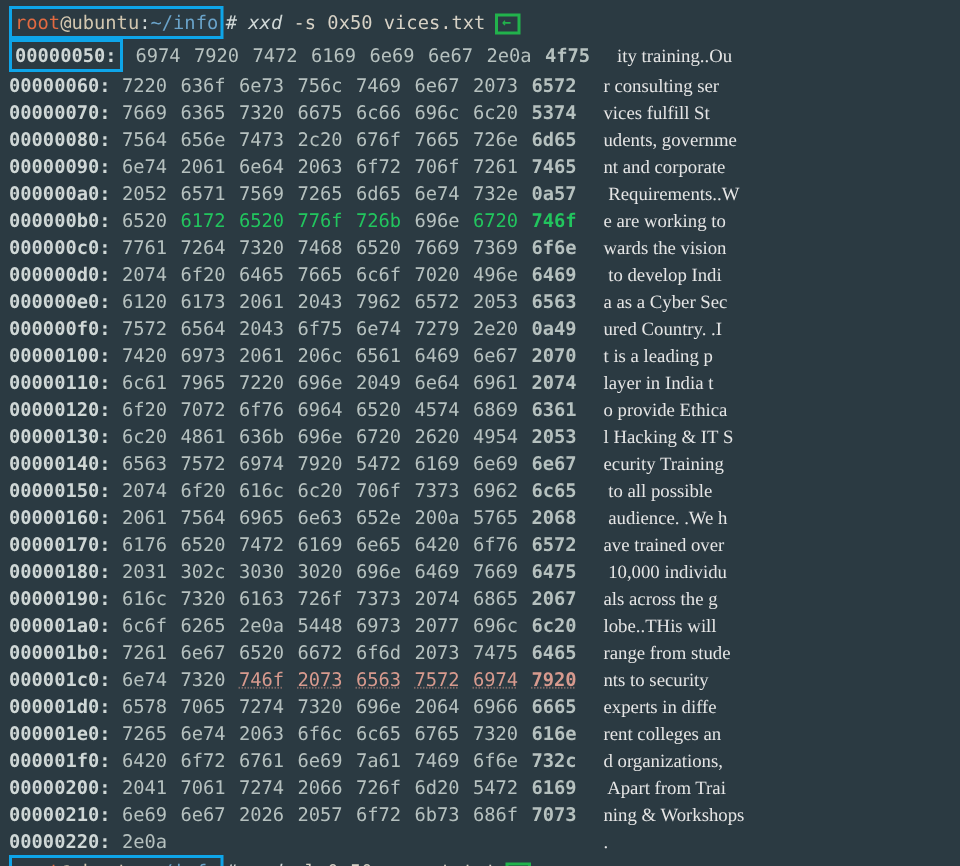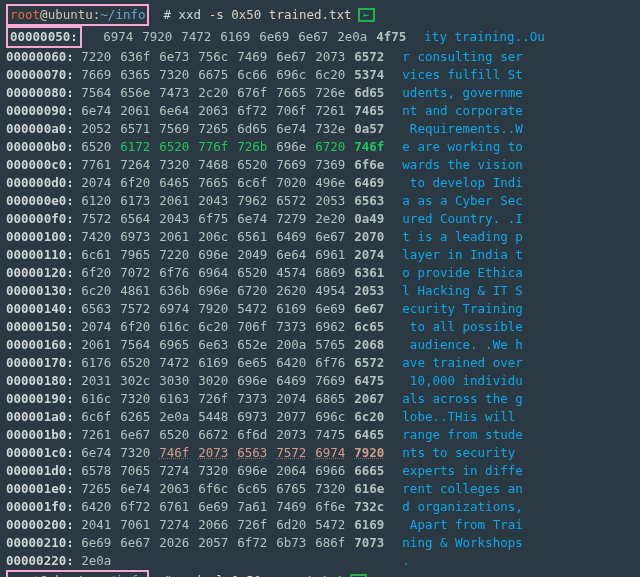--- a/index.html
+++ b/index.html
@@ -15,34 +15,34 @@
   }
   .term {
     padding: 4px 6px;
   }
   .user { color: #e26a41; }
   .host { color: #d2c7b0; }
   .colon { color: #cfd7d6; }
   .path { color: #6aa3c9; }
   .dollar { color: #cfd7d6; }
   .prompt { white-space: pre; }
-  .cmd   { color: #cfd7d6; }
+  .cmd   { color: #cfd7d6; font-style: italic; }
   .opt   { color: #d7d2c6; }
   .row { white-space: pre; }
   .off { color: #cfd7d6; font-weight: bold; }
   .hex { color: #b6c1bf; }
-  .txt { color: #0ea5e9; }
+  .txt { color: #e5e5e5; font-family: Liberation Serif, serif; }
   .hi1 { color: #22c55e; }
   .hi2 { color: #d79a8e; text-decoration: underline dotted rgba(215,154,142,0.5); }
 
   .box-left {
-    border: 2px solid #f9a8d4;
+    border: 2px solid #0ea5e9;
     padding: 0 2px;
     display: inline-block;
-    margin-right: 14px;
+    margin-right: 1px;
   }
   .arrow {
     display: inline-block;
     border: 2px solid #22b24c;
     color: #22b24c;
     font-weight: bold;
     font-size: 10px;
     line-height: 10px;
     padding: 0 4px 0 3px;
     margin-left: 6px;
@@ -50,21 +50,21 @@
   }
   .ascii-col { display: inline-block; width: 168px; }
   .gp { display: inline-block; width: 39px; }
   .gpn { display: inline-block; width: 33px; font-weight: bold; }
 </style>
 </head>
 <body>
 
 <div class="term">
 
-  <div class="row"><span class="box-left"><span class="prompt"><span class="user">root</span><span class="host">@</span><span class="host">ubuntu</span><span class="colon">:</span><span class="path">~/info</span></span></span><span class="dollar">#</span> <span class="cmd">xxd</span> <span class="opt">-s 0x50 trained.txt</span><span class="arrow">←</span></div>
+  <div class="row"><span class="box-left"><span class="prompt"><span class="user">root</span><span class="host">@</span><span class="host">ubuntu</span><span class="colon">:</span><span class="path">~/info</span></span></span><span class="dollar">#</span> <span class="cmd">xxd</span> <span class="opt">-s 0x50 vices.txt</span><span class="arrow">←</span></div>
 
   <div id="block1-rows">
       <div class="row"><span class="box-left"><span class="off">00000050:</span></span> <span class="gp"><span class="hex">6974</span></span><span class="gp"><span class="hex">7920</span></span><span class="gp"><span class="hex">7472</span></span><span class="gp"><span class="hex">6169</span></span><span class="gp"><span class="hex">6e69</span></span><span class="gp"><span class="hex">6e67</span></span><span class="gp"><span class="hex">2e0a</span></span><span class="gpn"><span class="hex">4f75</span></span>  <span class="txt ascii-col">ity training..Ou</span></div>
       <div class="row"><span class="off">00000060:</span> <span class="gp"><span class="hex">7220</span></span><span class="gp"><span class="hex">636f</span></span><span class="gp"><span class="hex">6e73</span></span><span class="gp"><span class="hex">756c</span></span><span class="gp"><span class="hex">7469</span></span><span class="gp"><span class="hex">6e67</span></span><span class="gp"><span class="hex">2073</span></span><span class="gpn"><span class="hex">6572</span></span>  <span class="txt ascii-col">r consulting ser</span></div>
       <div class="row"><span class="off">00000070:</span> <span class="gp"><span class="hex">7669</span></span><span class="gp"><span class="hex">6365</span></span><span class="gp"><span class="hex">7320</span></span><span class="gp"><span class="hex">6675</span></span><span class="gp"><span class="hex">6c66</span></span><span class="gp"><span class="hex">696c</span></span><span class="gp"><span class="hex">6c20</span></span><span class="gpn"><span class="hex">5374</span></span>  <span class="txt ascii-col">vices fulfill St</span></div>
       <div class="row"><span class="off">00000080:</span> <span class="gp"><span class="hex">7564</span></span><span class="gp"><span class="hex">656e</span></span><span class="gp"><span class="hex">7473</span></span><span class="gp"><span class="hex">2c20</span></span><span class="gp"><span class="hex">676f</span></span><span class="gp"><span class="hex">7665</span></span><span class="gp"><span class="hex">726e</span></span><span class="gpn"><span class="hex">6d65</span></span>  <span class="txt ascii-col">udents, governme</span></div>
       <div class="row"><span class="off">00000090:</span> <span class="gp"><span class="hex">6e74</span></span><span class="gp"><span class="hex">2061</span></span><span class="gp"><span class="hex">6e64</span></span><span class="gp"><span class="hex">2063</span></span><span class="gp"><span class="hex">6f72</span></span><span class="gp"><span class="hex">706f</span></span><span class="gp"><span class="hex">7261</span></span><span class="gpn"><span class="hex">7465</span></span>  <span class="txt ascii-col">nt and corporate</span></div>
       <div class="row"><span class="off">000000a0:</span> <span class="gp"><span class="hex">2052</span></span><span class="gp"><span class="hex">6571</span></span><span class="gp"><span class="hex">7569</span></span><span class="gp"><span class="hex">7265</span></span><span class="gp"><span class="hex">6d65</span></span><span class="gp"><span class="hex">6e74</span></span><span class="gp"><span class="hex">732e</span></span><span class="gpn"><span class="hex">0a57</span></span>  <span class="txt ascii-col"> Requirements..W</span></div>
       <div class="row"><span class="off">000000b0:</span> <span class="gp"><span class="hex">6520</span></span><span class="gp"><span class="hi1">6172</span></span><span class="gp"><span class="hi1">6520</span></span><span class="gp"><span class="hi1">776f</span></span><span class="gp"><span class="hi1">726b</span></span><span class="gp"><span class="hex">696e</span></span><span class="gp"><span class="hi1">6720</span></span><span class="gpn"><span class="hi1">746f</span></span>  <span class="txt ascii-col">e are working to</span></div>
       <div class="row"><span class="off">000000c0:</span> <span class="gp"><span class="hex">7761</span></span><span class="gp"><span class="hex">7264</span></span><span class="gp"><span class="hex">7320</span></span><span class="gp"><span class="hex">7468</span></span><span class="gp"><span class="hex">6520</span></span><span class="gp"><span class="hex">7669</span></span><span class="gp"><span class="hex">7369</span></span><span class="gpn"><span class="hex">6f6e</span></span>  <span class="txt ascii-col">wards the vision</span></div>

